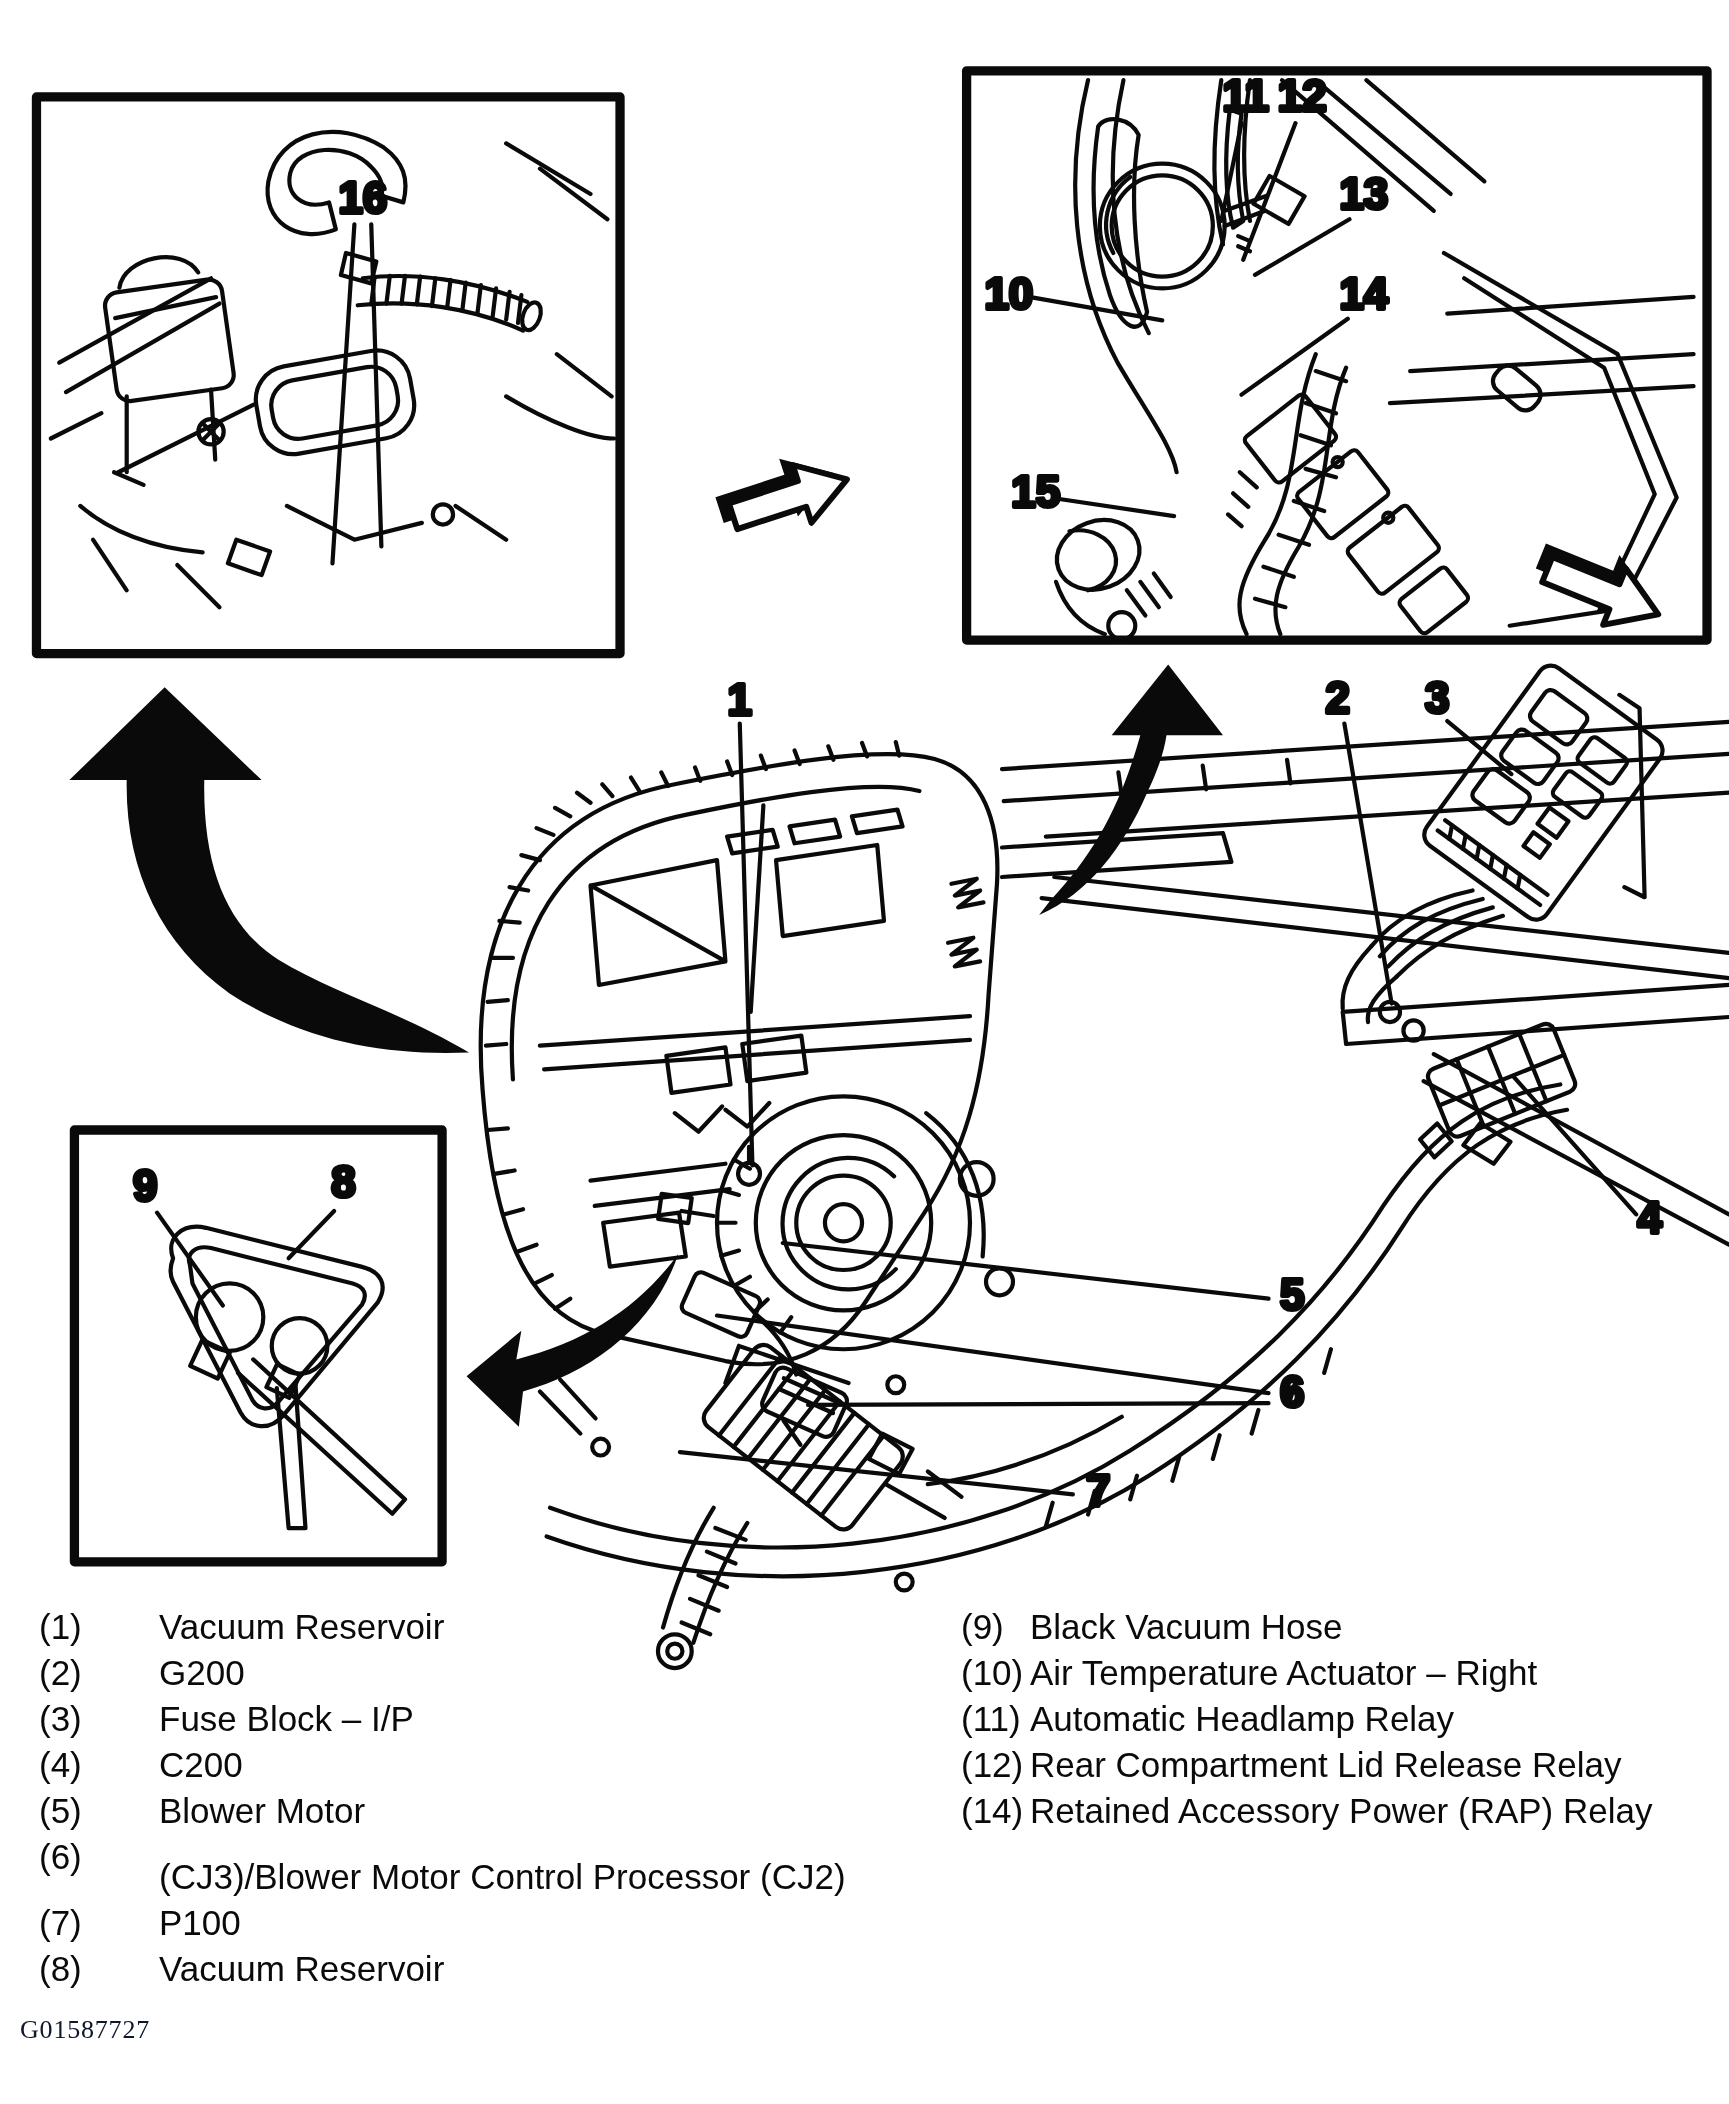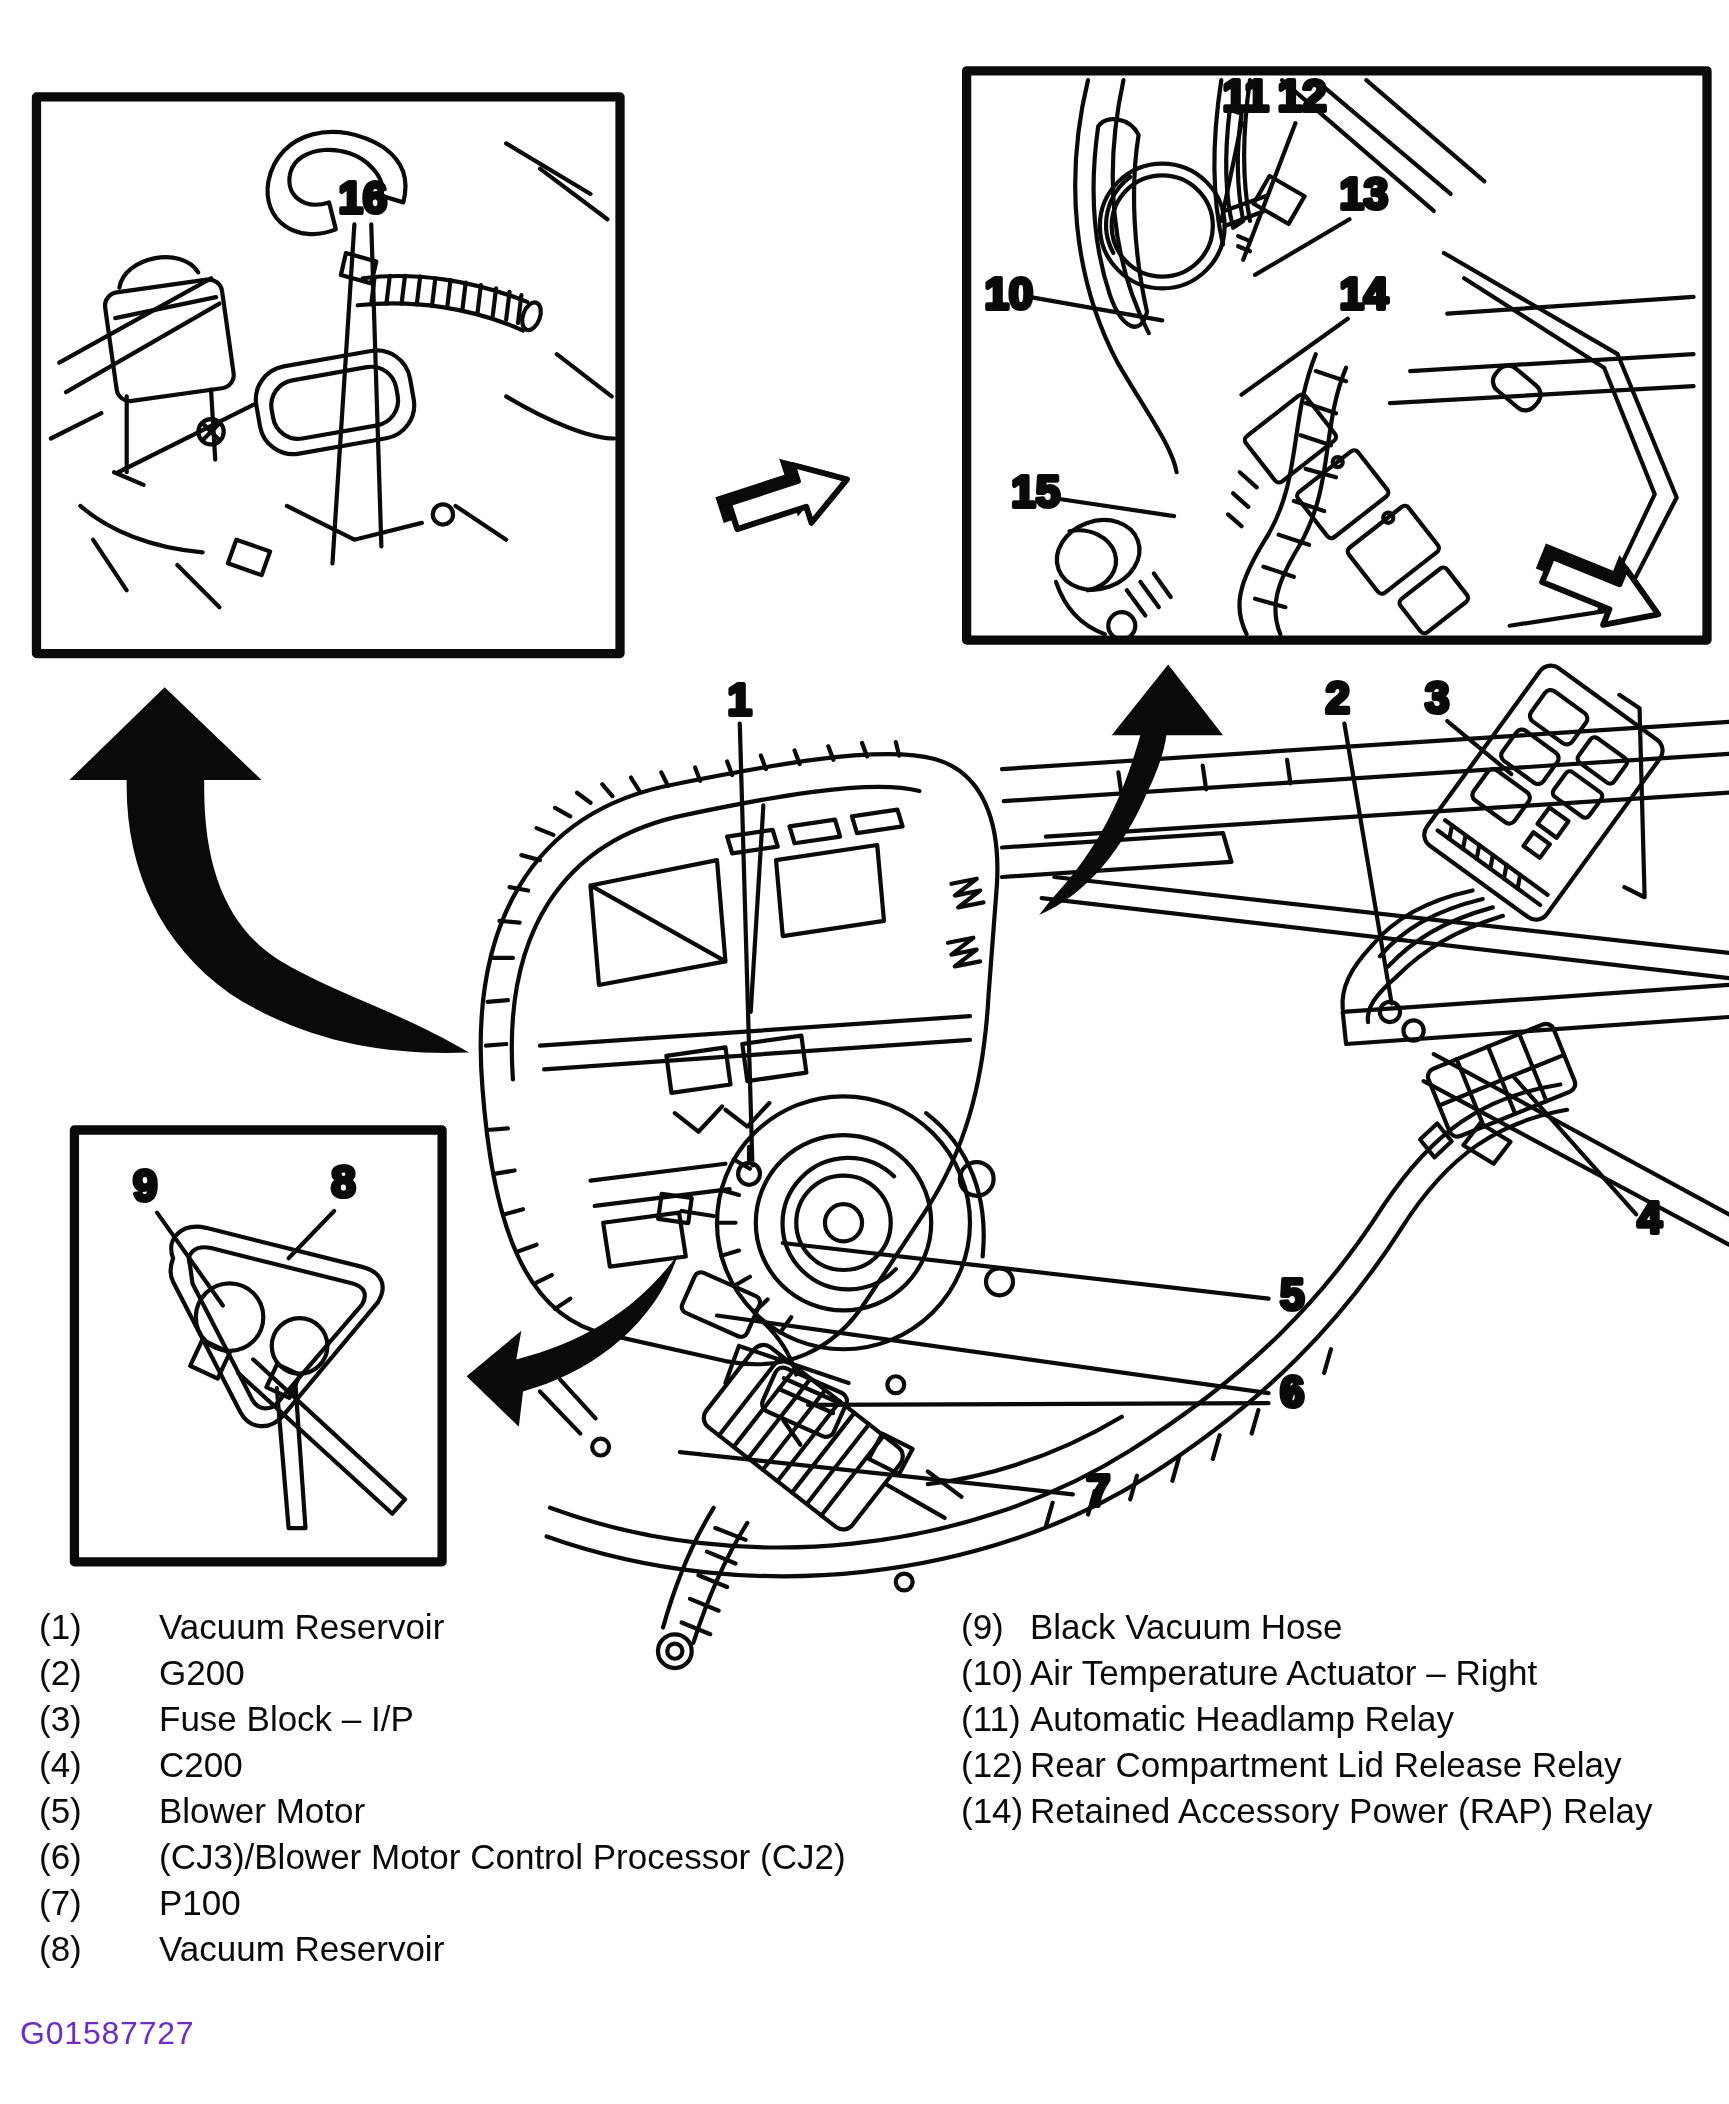--- a/index.html
+++ b/index.html
@@ -9,23 +9,23 @@
   svg{position:absolute;left:0;top:0;}
   svg text.callout{font-family:"Liberation Sans", sans-serif;font-weight:bold;
        font-size:52px;fill:#0a0a0a;text-anchor:middle;}
   .legend-col{position:absolute;font-size:35px;line-height:46px;
        color:#0a0a0a;white-space:nowrap;}
   .legend-left{left:39px;top:1604px;width:911px;}
   .legend-right{left:961px;top:1604px;width:759px;}
   .lrow{display:flex;align-items:flex-start;}
   .legend-left .lnum{display:inline-block;min-width:120px;}
   .legend-right .lnum{display:inline-block;min-width:69px;}
-  .l2{display:block;}
-  .fig-code{position:absolute;left:20px;top:2015px;font-size:32px;
-       letter-spacing:0.8px;color:#6d28d9;}
+  .l2{display:block;margin-top:20px;}
+  .fig-code{position:absolute;left:20px;top:2015px;font-size:26px;
+       letter-spacing:0.8px;color:#0f172a;font-family:Liberation Serif, serif;}
 </style>
 </head>
 <body>
 
 <div class="page">
 
 <svg width="1730" height="2104" viewBox="0 0 2051 2495" fill="none" stroke="#0a0a0a" stroke-width="5" stroke-linecap="round" stroke-linejoin="round">
 
   <g>
     <rect x="43" y="115" width="692" height="660" fill="#fff" stroke-width="11"></rect>

